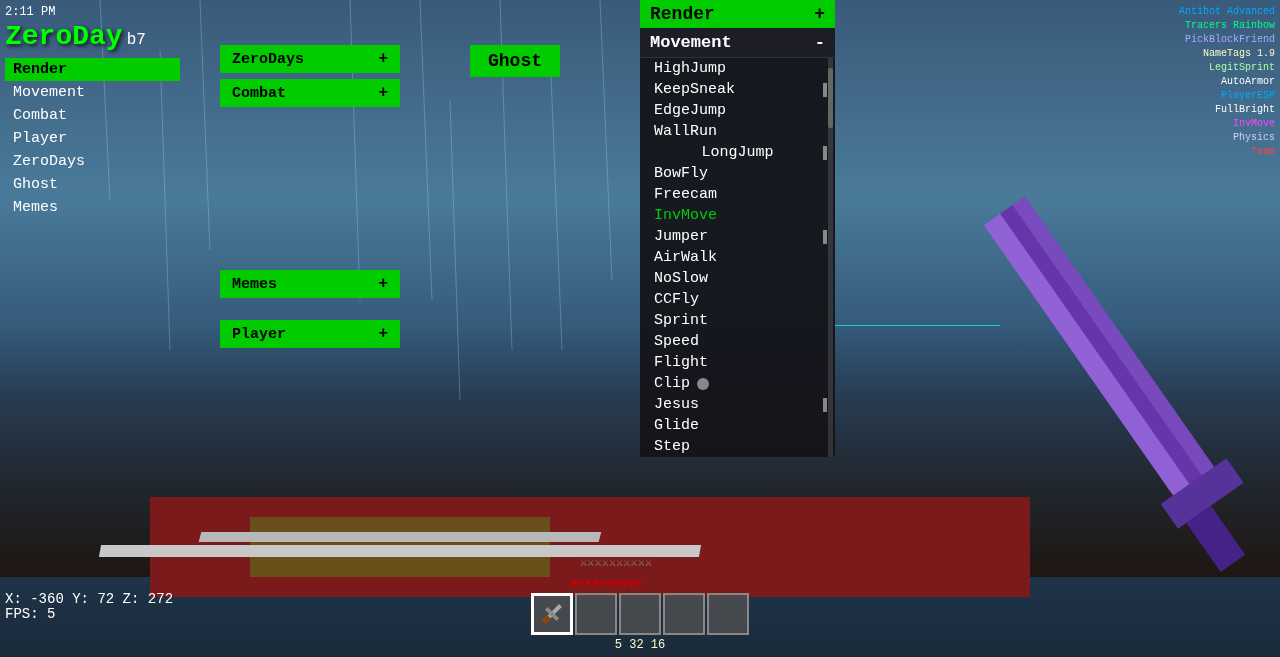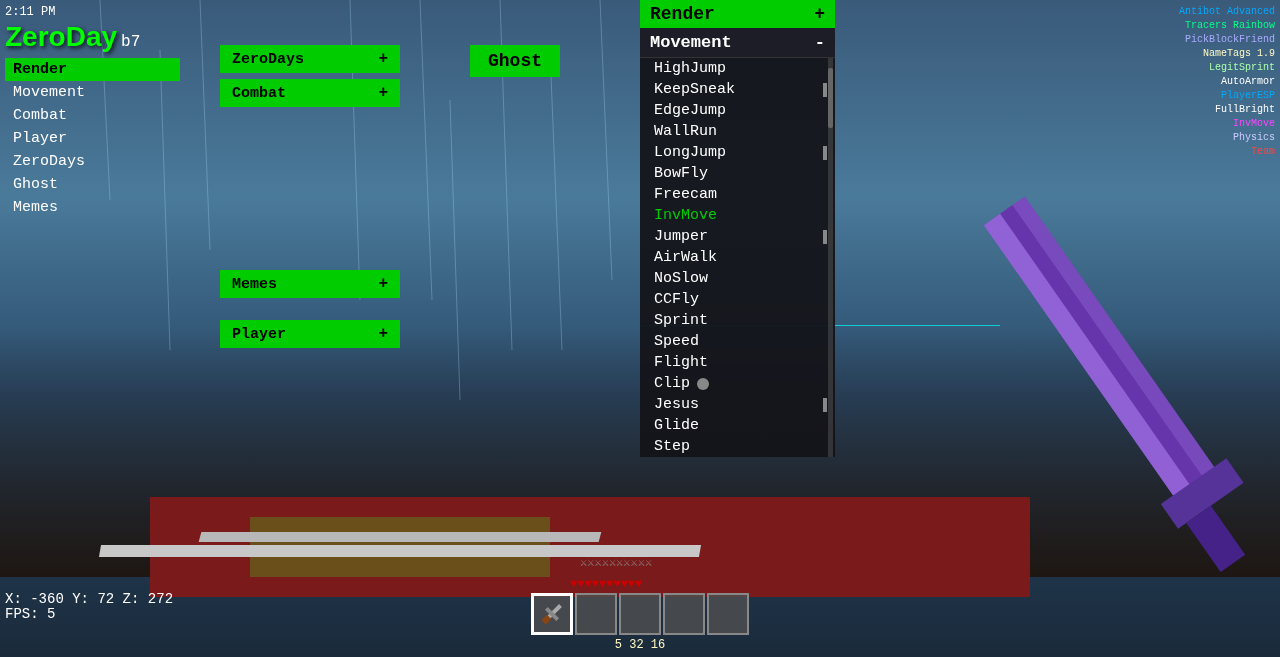--- a/index.html
+++ b/index.html
@@ -27,21 +27,21 @@
       top: 0;
       width: 185px;
       z-index: 20;
       padding: 5px;
     }
 
     .client-name {
       color: #00ff00;
       font-size: 28px;
       font-weight: bold;
-      font-family: Liberation Sans, sans-serif;
+      font-family: Liberation Mono, monospace;
       text-shadow: 2px 2px 4px rgba(0,0,0,0.8);
       line-height: 1.1;
     }
 
     .client-version {
       color: #ffffff;
       font-size: 16px;
       margin-left: 4px;
     }
 
@@ -381,21 +381,21 @@
     <div class="dropdown-item" style="position:relative;">
         <span>KeepSneak</span>
         <div style="position:absolute;right:8px;top:50%;transform:translateY(-50%);width:4px;height:14px;background:#888;"></div>
       </div>
     <div class="dropdown-item">
         <span>EdgeJump</span>
       </div>
     <div class="dropdown-item">
         <span>WallRun</span>
       </div>
-    <div class="dropdown-item" style="position:relative;">
+    <div class="dropdown-item" style="position:relative;justify-content:center;">
         <span>LongJump</span>
         <div style="position:absolute;right:8px;top:50%;transform:translateY(-50%);width:4px;height:14px;background:#888;"></div>
       </div>
     <div class="dropdown-item">
         <span>BowFly</span>
       </div>
     <div class="dropdown-item">
         <span>Freecam</span>
       </div>
     <div class="dropdown-item highlighted">

